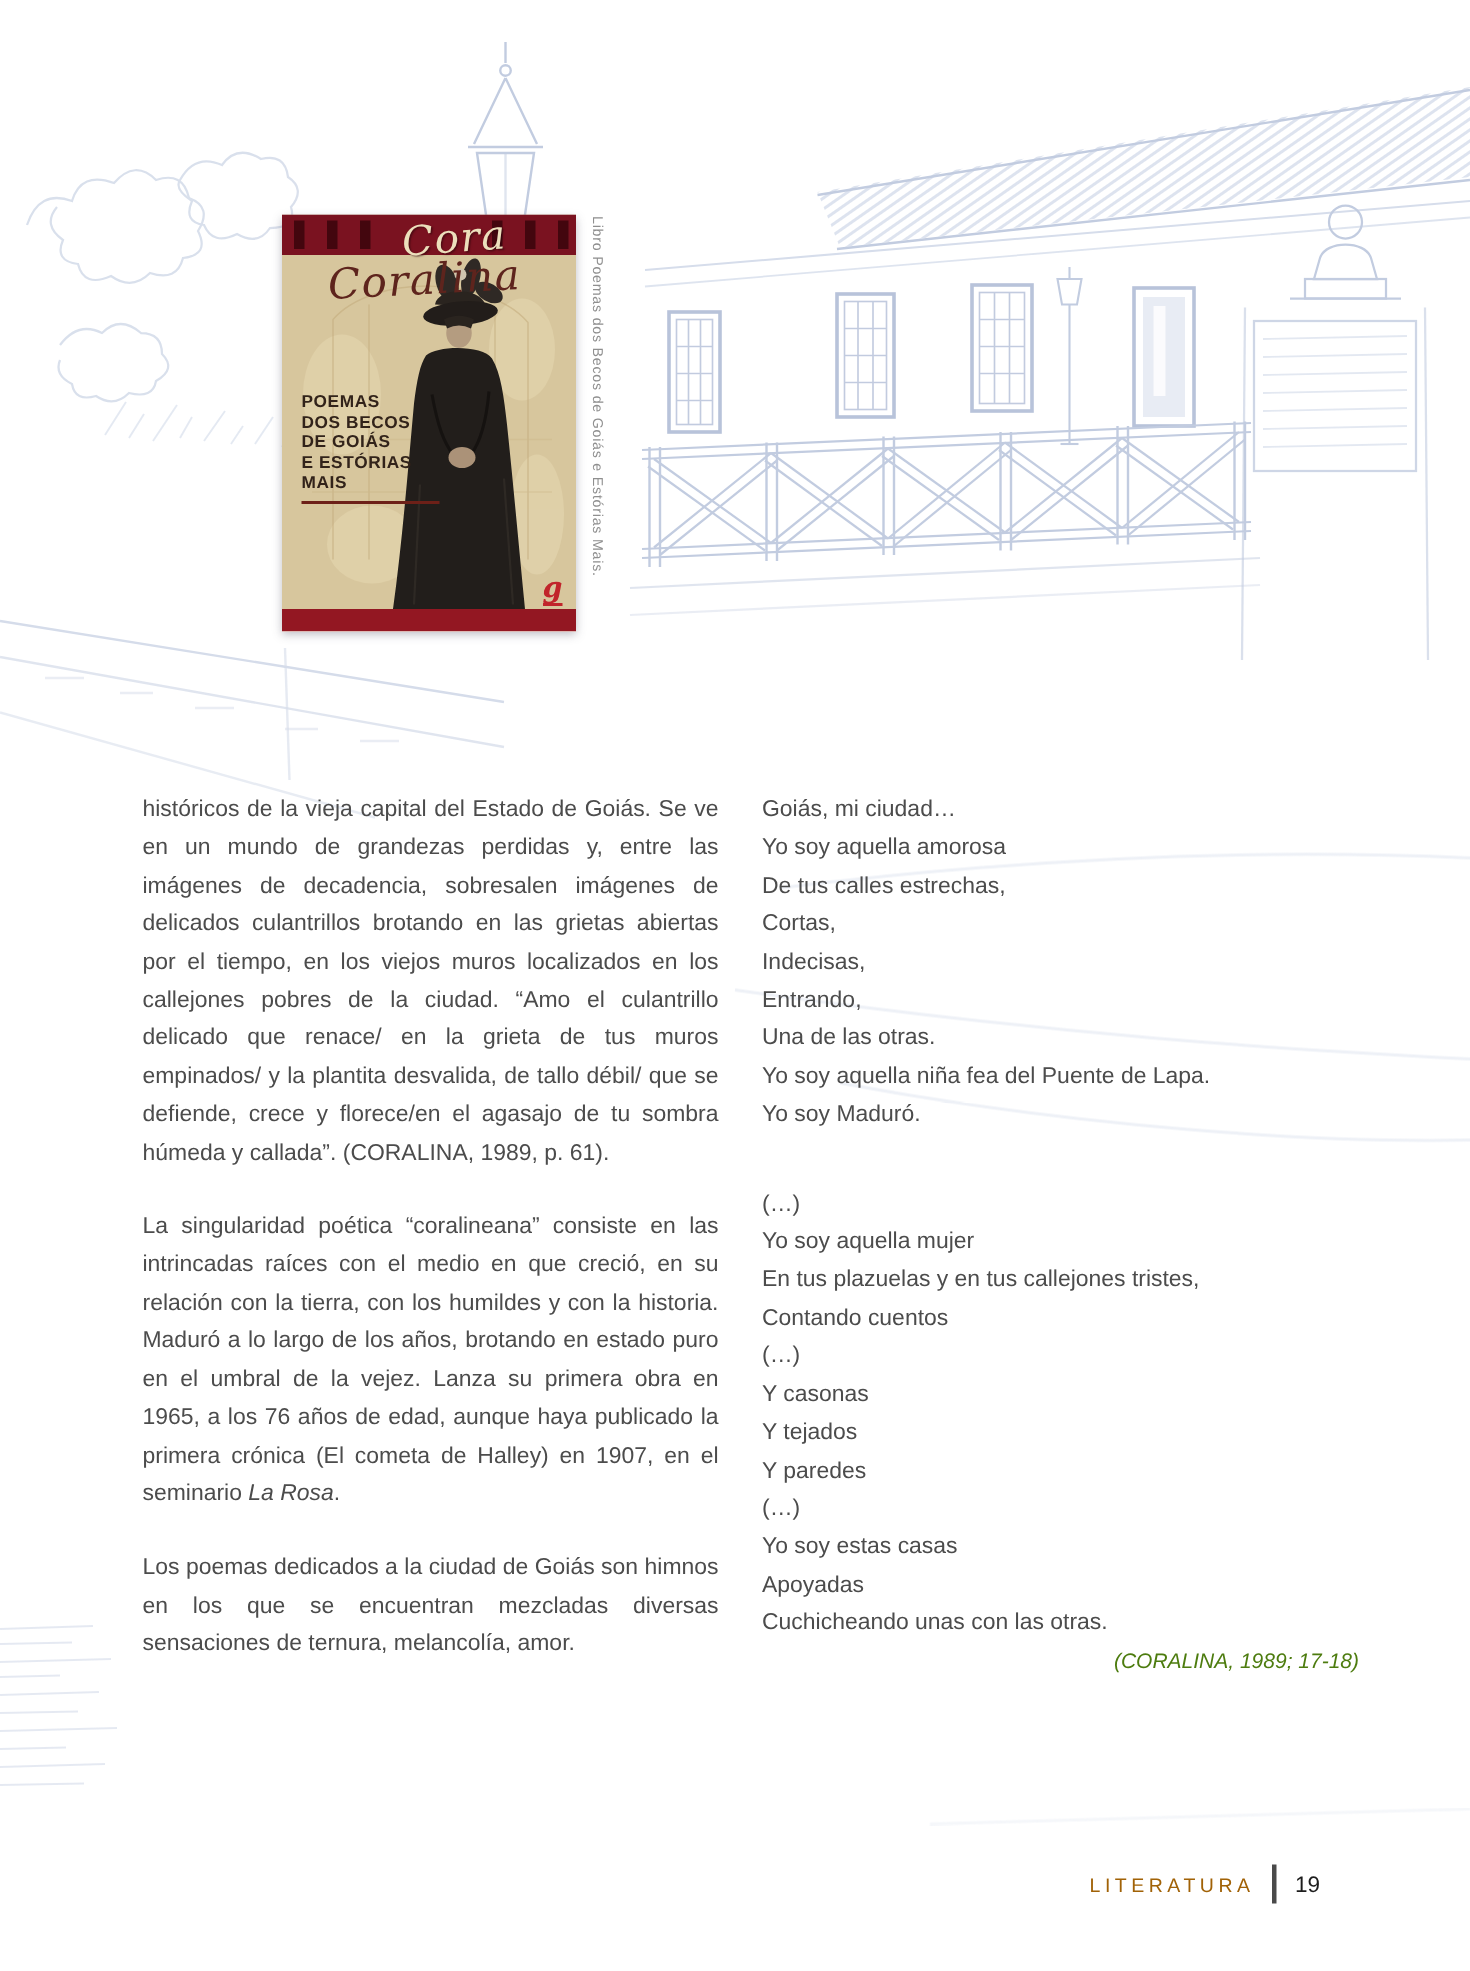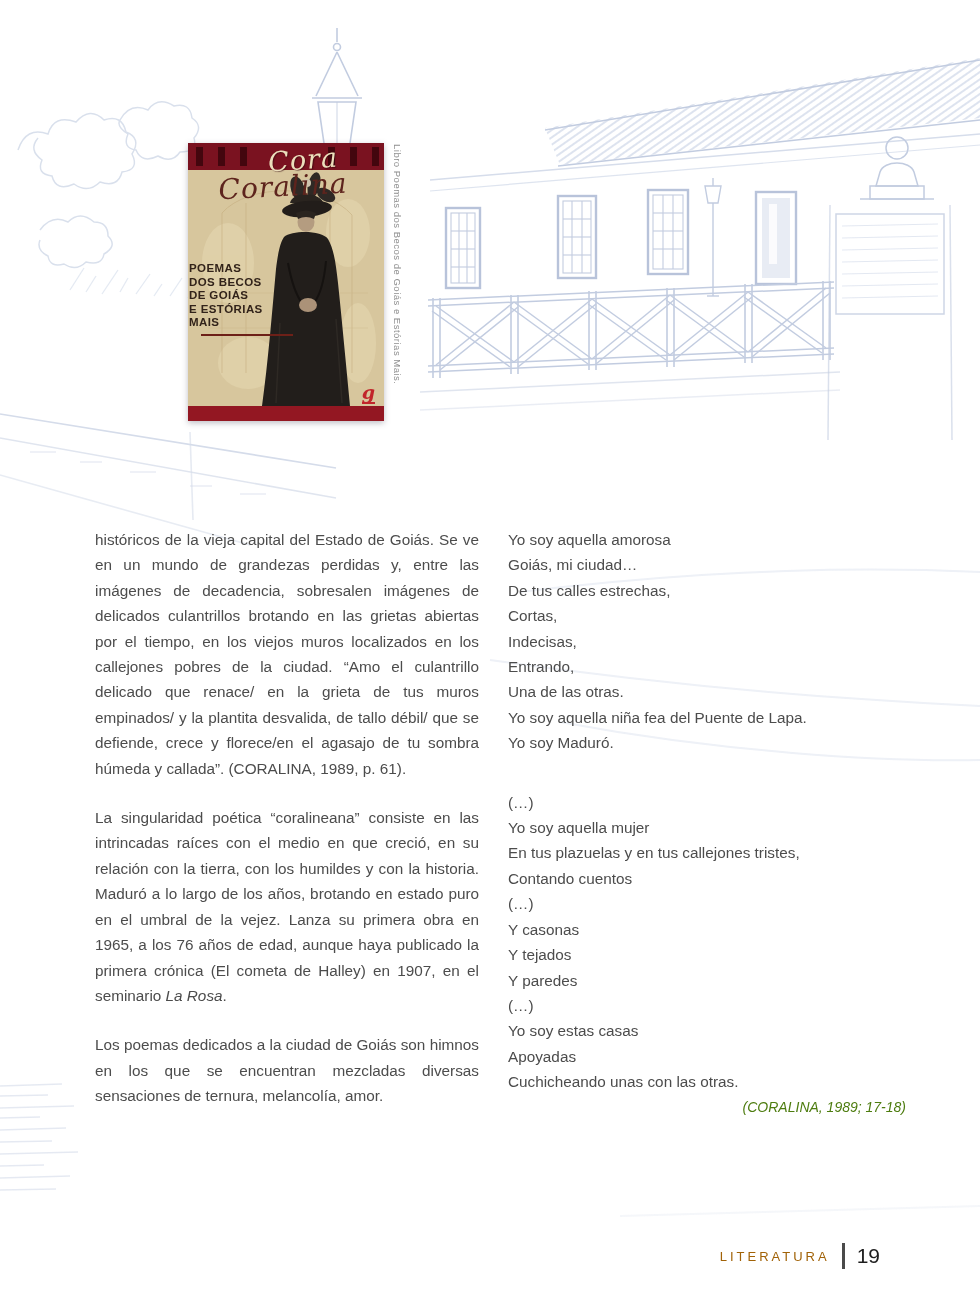--- a/index.html
+++ b/index.html
@@ -20,21 +20,21 @@
     font-family:"DejaVu Serif",serif;font-style:italic;font-size:27px;
     color:#ecdfbc;transform:rotate(-4deg);letter-spacing:1px;
     text-shadow:1px 1px 1px rgba(50,8,12,.55);
   }
   .cover-author2{
     position:absolute;top:27px;left:6px;width:178px;text-align:center;
     font-family:"DejaVu Serif",serif;font-style:italic;font-size:28px;
     color:#5e241d;transform:rotate(-3deg);letter-spacing:1px;
   }
   .cover-title{
-    position:absolute;left:1px;top:119px;font-weight:bold;font-size:11.5px;
+    position:absolute;left:13px;top:119px;font-weight:bold;font-size:11.5px;
     line-height:13.5px;color:#32231a;letter-spacing:.4px;
   }
   .cover-rule{position:absolute;left:13px;top:191px;width:92px;height:2px;background:#6d2018;}
   .cover-logo{
     position:absolute;right:9px;bottom:17px;font-family:"DejaVu Serif",serif;
     font-style:italic;font-weight:bold;font-size:19px;color:#c1252b;
     border-bottom:2px solid #c1252b;line-height:19px;
   }
   
   .caption-vertical{
@@ -53,21 +53,21 @@
   }
   .poem-line{min-height:25.4px;}
   .poem-spacer{height:34px;}
   .citation{
     text-align:right;font-style:italic;font-size:14px;color:#4d7c0f;line-height:25.4px;
   }
   
   .footer{position:absolute;right:100px;top:1243px;display:flex;align-items:center;}
   .footer-section{font-size:13px;letter-spacing:3px;color:#a16207;}
   .footer-bar{width:3px;height:26px;background:#4a4a4a;margin:0 12px;}
-  .footer-page{font-size:21px;color:#1d1d1d;}
+  .footer-page{font-size:15px;color:#1d1d1d;}
 </style>
 </head>
 <body>
 
 <svg class="bg-art" width="980" height="1314" viewBox="0 0 980 1314">
   <defs>
     <pattern id="roofhatch" width="6" height="6" patternUnits="userSpaceOnUse" patternTransform="rotate(55)">
       <line x1="3" y1="0" x2="3" y2="6" stroke="#d2dae9" stroke-width="2"></line>
     </pattern>
   </defs>
@@ -296,22 +296,22 @@
   </p>
   <p>
     <span>La singularidad poética “coralineana” consiste en las intrincadas raíces con el medio en que creció, en su relación con la tierra, con los humildes y con la historia. Maduró a lo largo de los años, brotando en estado puro en el umbral de la vejez. Lanza su primera obra en 1965, a los 76 años de edad, aunque haya publicado la primera crónica (El cometa de Halley) en 1907, en el seminario </span><em>La Rosa</em><span>.</span>
   </p>
   <p>
     <span>Los poemas dedicados a la ciudad de Goiás son himnos en los que se encuentran mezcladas diversas sensaciones de ternura, melancolía, amor.</span>
   </p>
 </div>
 
 <div class="col-right">
+  <div class="poem-line">Goiás, mi ciudad…</div>
   <div class="poem-line">Yo soy aquella amorosa</div>
-  <div class="poem-line">Goiás, mi ciudad…</div>
   <div class="poem-line">De tus calles estrechas,</div>
   <div class="poem-line">Cortas,</div>
   <div class="poem-line">Indecisas,</div>
   <div class="poem-line">Entrando,</div>
   <div class="poem-line">Una de las otras.</div>
   <div class="poem-line">Yo soy aquella niña fea del Puente de Lapa.</div>
   <div class="poem-line">Yo soy Maduró.</div>
   <div class="poem-spacer"></div>
   <div class="poem-line">(…)</div>
   <div class="poem-line">Yo soy aquella mujer</div>

